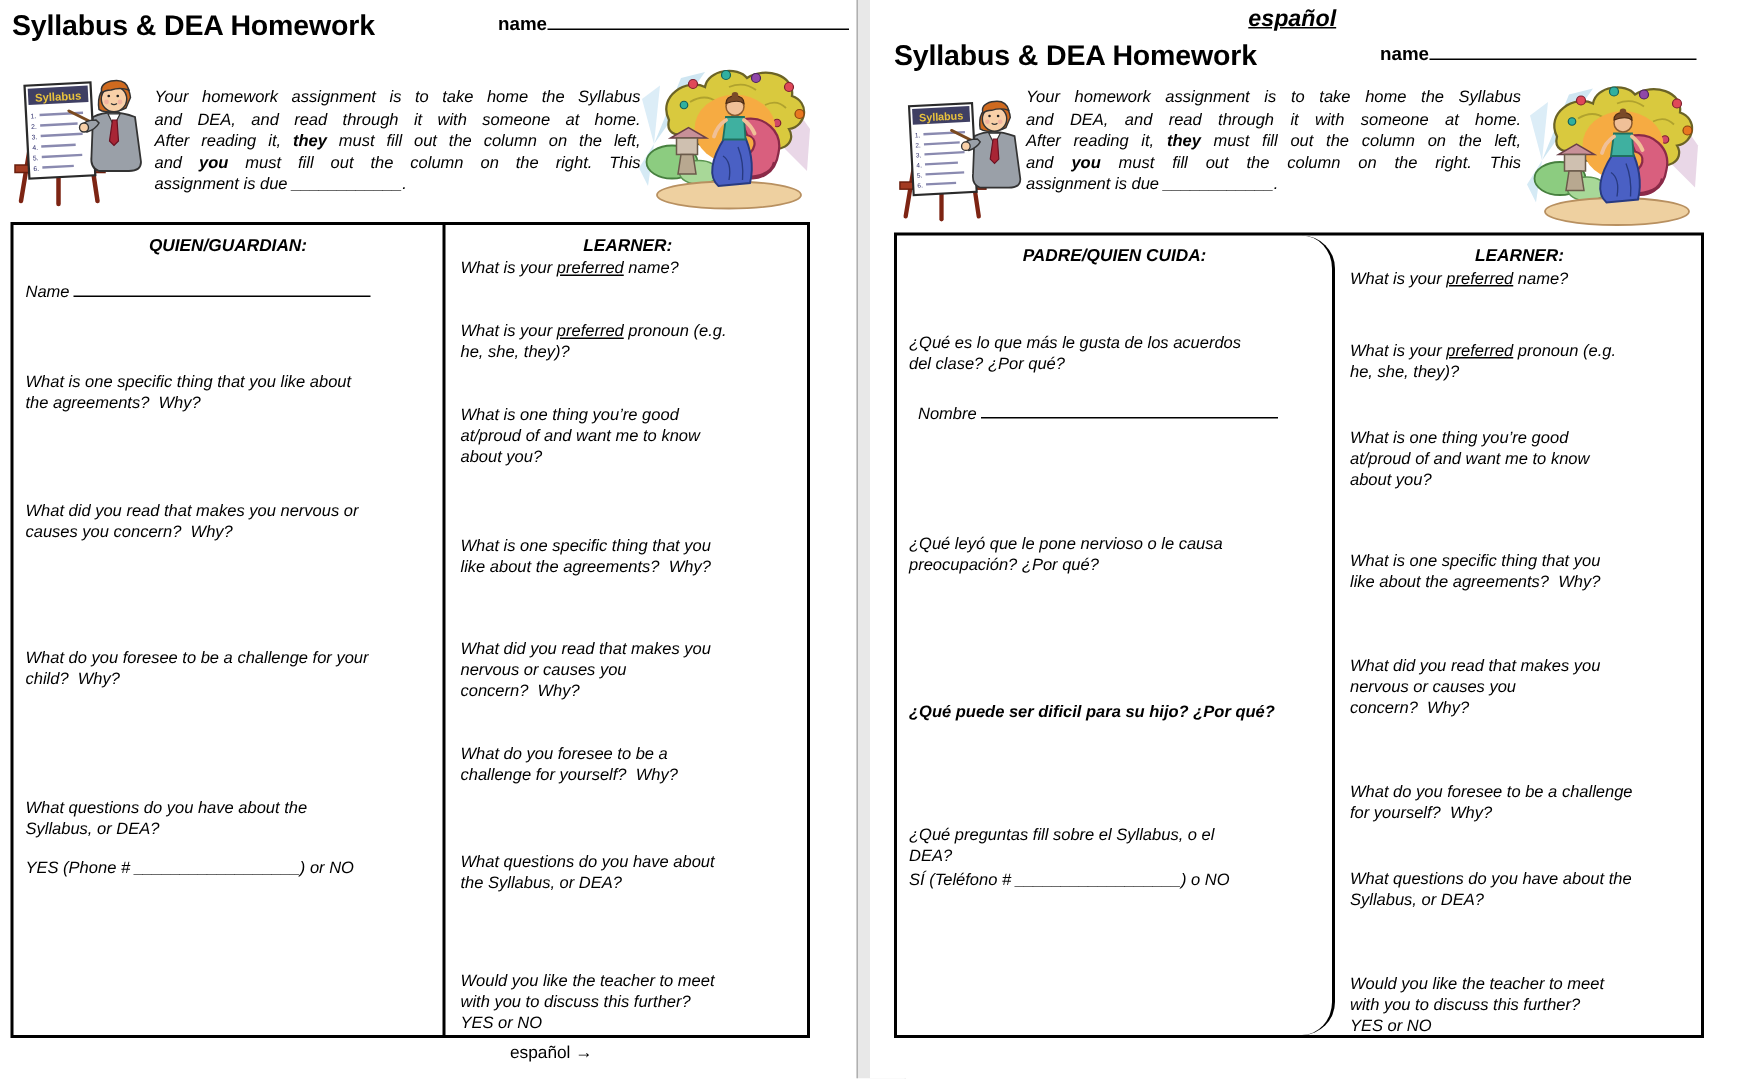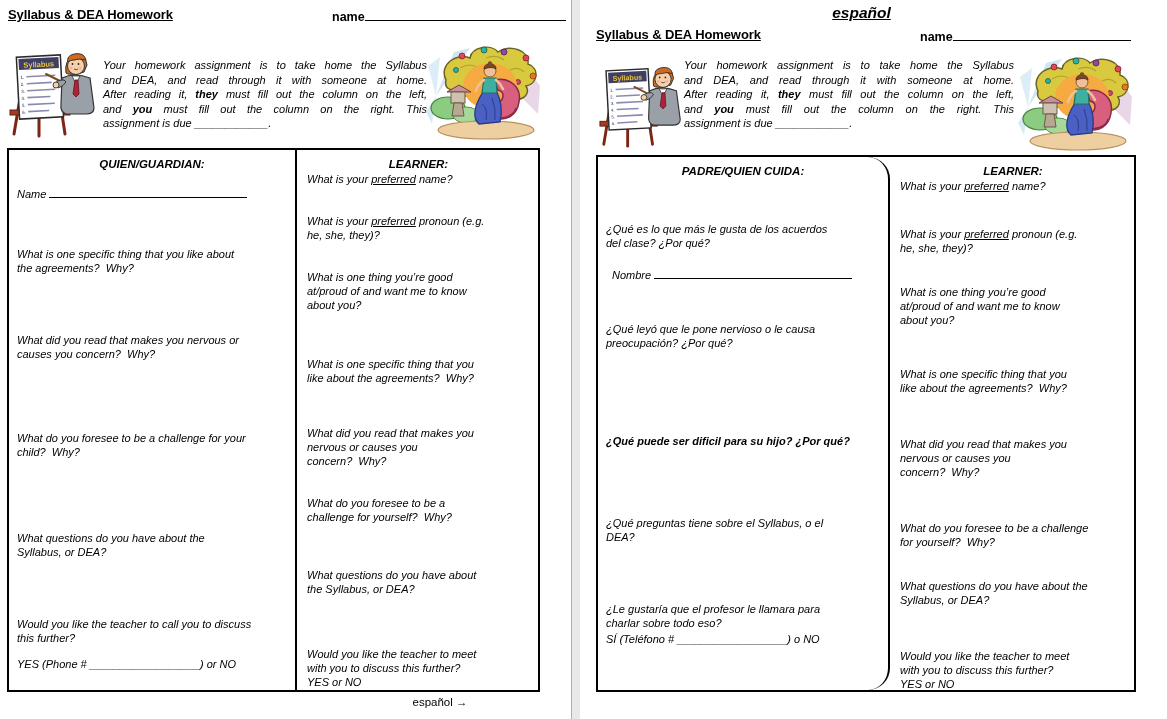--- a/index.html
+++ b/index.html
@@ -12,21 +12,21 @@
 
   .page { position:absolute; top:0; height:719px; background:#fff; }
   .page-en { left:0; width:571px; }
   .page-es { left:580px; width:563px; }
   .gutter {
     position:absolute; top:0; left:571px; width:33px; height:719px;
     background:#e8e8e8; box-sizing:border-box;
     border-left:1px solid #b0b0b0; border-right:1px solid #c9c9c9;
   }
 
-  .doc-title { position:absolute; font-weight:bold; font-size:13px; letter-spacing:-0.1px;text-decoration:underline; }
+  .doc-title { position:absolute; font-weight:bold; font-size:19px; letter-spacing:-0.1px; }
   .name-group { position:absolute; white-space:nowrap; }
   .name-label { font-weight:bold; font-size:12.5px; }
   .topline { display:inline-block; border-bottom:1.5px solid #000; height:11px; }
 
   .lang-title {
     position:absolute; left:0; top:4px; width:100%; text-align:center;
     font-weight:bold; font-style:italic; font-size:15.5px; text-decoration:underline;
   }
 
   .intro {
@@ -52,21 +52,21 @@
     font-weight:bold; font-style:italic; font-size:11.5px; line-height:14px;
   }
   .q {
     margin:0; font-style:italic; font-size:11px; line-height:14px;
     white-space:pre-wrap;
   }
   .q .u { text-decoration:underline; }
   .blankline { display:inline-block; border-bottom:1px solid #000; height:10px; }
 
   .footer-link {
-    position:absolute; text-align:center;
+    position:absolute; text-align:left;
     font-size:11.5px; font-style:normal;
   }
 </style>
 </head>
 <body>
 
 <div class="viewport">
 
   <div class="page page-en">
 
@@ -169,22 +169,20 @@
         <p class="thead">QUIEN/GUARDIAN:</p>
         <p class="q" style="margin-top:16px;"><span>Name </span><span class="blankline" style="width:198px;"></span></p>
         <p class="q" style="margin-top:46px;">What is one specific thing that you like about
 the agreements?  Why?</p>
         <p class="q" style="margin-top:58px;">What did you read that makes you nervous or
 causes you concern?  Why?</p>
         <p class="q" style="margin-top:70px;">What do you foresee to be a challenge for your
 child?  Why?</p>
         <p class="q" style="margin-top:72px;">What questions do you have about the
 Syllabus, or DEA?</p>
-        <p class="q" style="margin-top:58px;">Would you like the teacher to call you to discuss
-this further?</p>
         <p class="q" style="margin-top:12px;"><span>YES (Phone # </span><span>__________________</span><span>) or NO</span></p>
       </div>
       <div class="col" style="left:290px; right:0;">
         <p class="thead">LEARNER:</p>
         <p class="q" style="margin-top:1px;"><span>What is your </span><span class="u">preferred</span><span> name?</span></p>
         <p class="q" style="margin-top:28px;"><span>What is your </span><span class="u">preferred</span><span> pronoun (e.g.
 he, she, they)?</span></p>
         <p class="q" style="margin-top:28px;">What is one thing you’re good
 at/proud of and want me to know
 about you?</p>
@@ -305,27 +303,25 @@
         <circle cx="64" cy="19.5" r="2.2" fill="#7a4a28"></circle>
       </svg>
     </div>
 
     <div class="htable" style="left:16px; top:155px; width:540px; height:537px;">
       <div class="col col-left" style="width:292px;border-radius:22px;">
         <p class="thead">PADRE/QUIEN CUIDA:</p>
         <p class="q" style="margin-top:44px;">¿Qué es lo que más le gusta de los acuerdos
 del clase? ¿Por qué?</p>
         <p class="q" style="margin-top:18px; padding-left:6px;"><span>Nombre </span><span class="blankline" style="width:198px;"></span></p>
-        <p class="q" style="margin-top:40px;">¿Qué leyó que le pone nervioso o le causa
+        <p class="q" style="margin-top:73px;">¿Qué leyó que le pone nervioso o le causa
 preocupación? ¿Por qué?</p>
         <p class="q" style="margin-top:84px;font-weight:bold;">¿Qué puede ser dificil para su hijo? ¿Por qué?</p>
-        <p class="q" style="margin-top:68px;">¿Qué preguntas tiene sobre el Syllabus, o el
+        <p class="q" style="margin-top:68px;">¿Qué preguntas fill sobre el Syllabus, o el
 DEA?</p>
-        <p class="q" style="margin-top:58px;">¿Le gustaría que el profesor le llamara para
-charlar sobre todo eso?</p>
         <p class="q" style="margin-top:2px;"><span>SÍ (Teléfono # </span><span>__________________</span><span>) o NO</span></p>
       </div>
       <div class="col" style="left:294px; right:0;">
         <p class="thead">LEARNER:</p>
         <p class="q" style="margin-top:1px;"><span>What is your </span><span class="u">preferred</span><span> name?</span></p>
         <p class="q" style="margin-top:34px;"><span>What is your </span><span class="u">preferred</span><span> pronoun (e.g.
 he, she, they)?</span></p>
         <p class="q" style="margin-top:30px;">What is one thing you’re good
 at/proud of and want me to know
 about you?</p>

